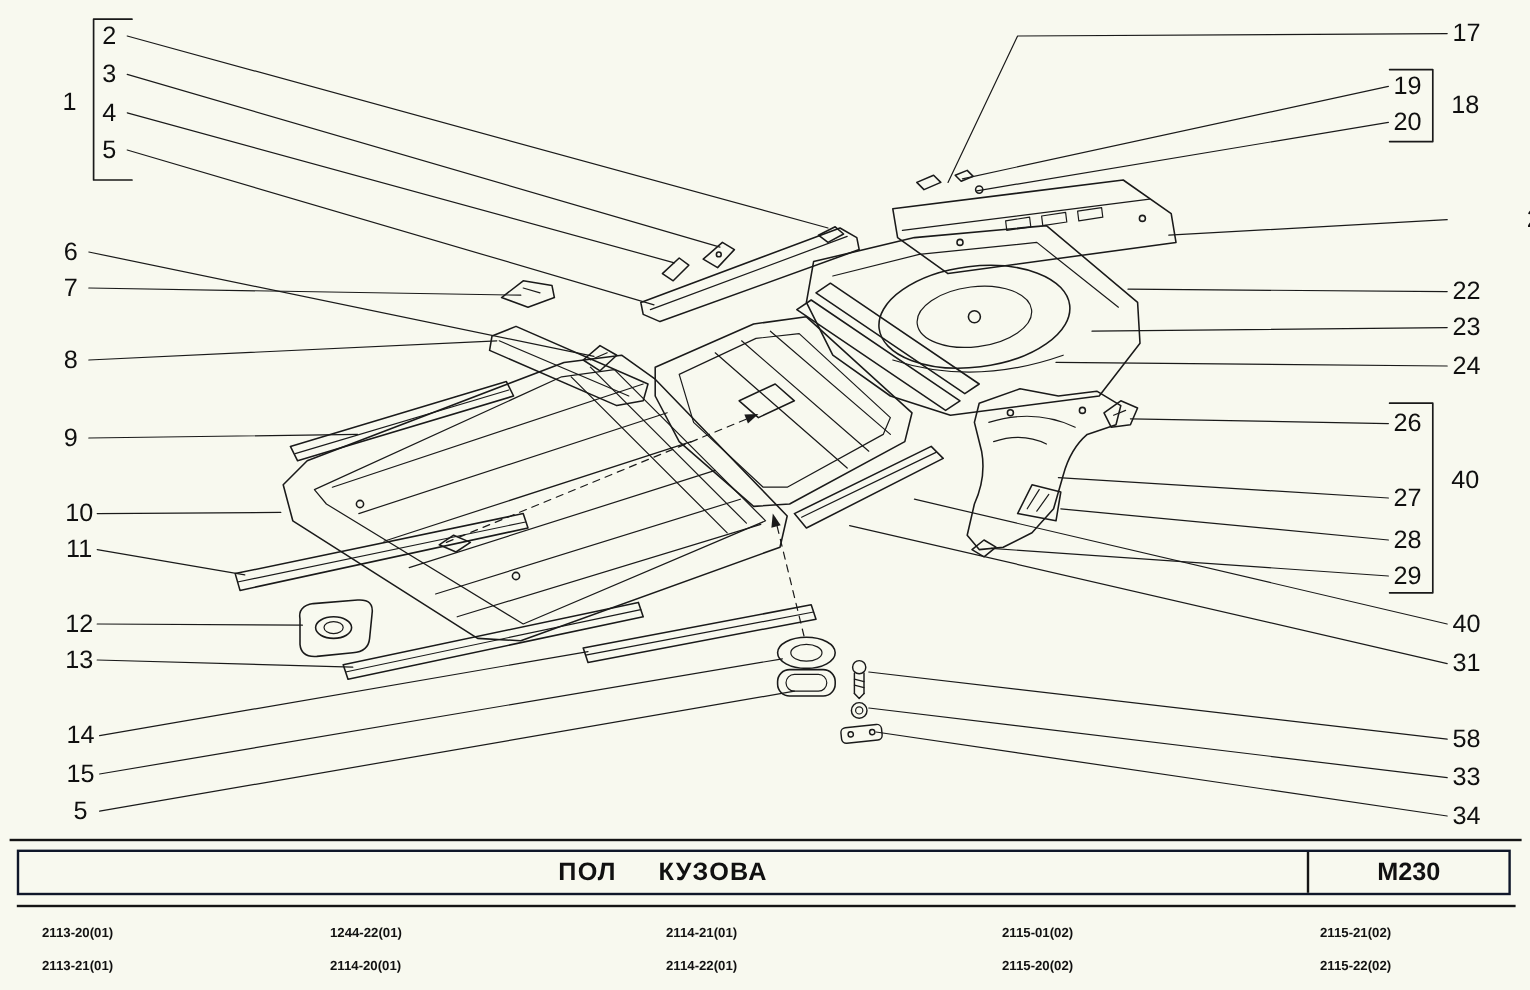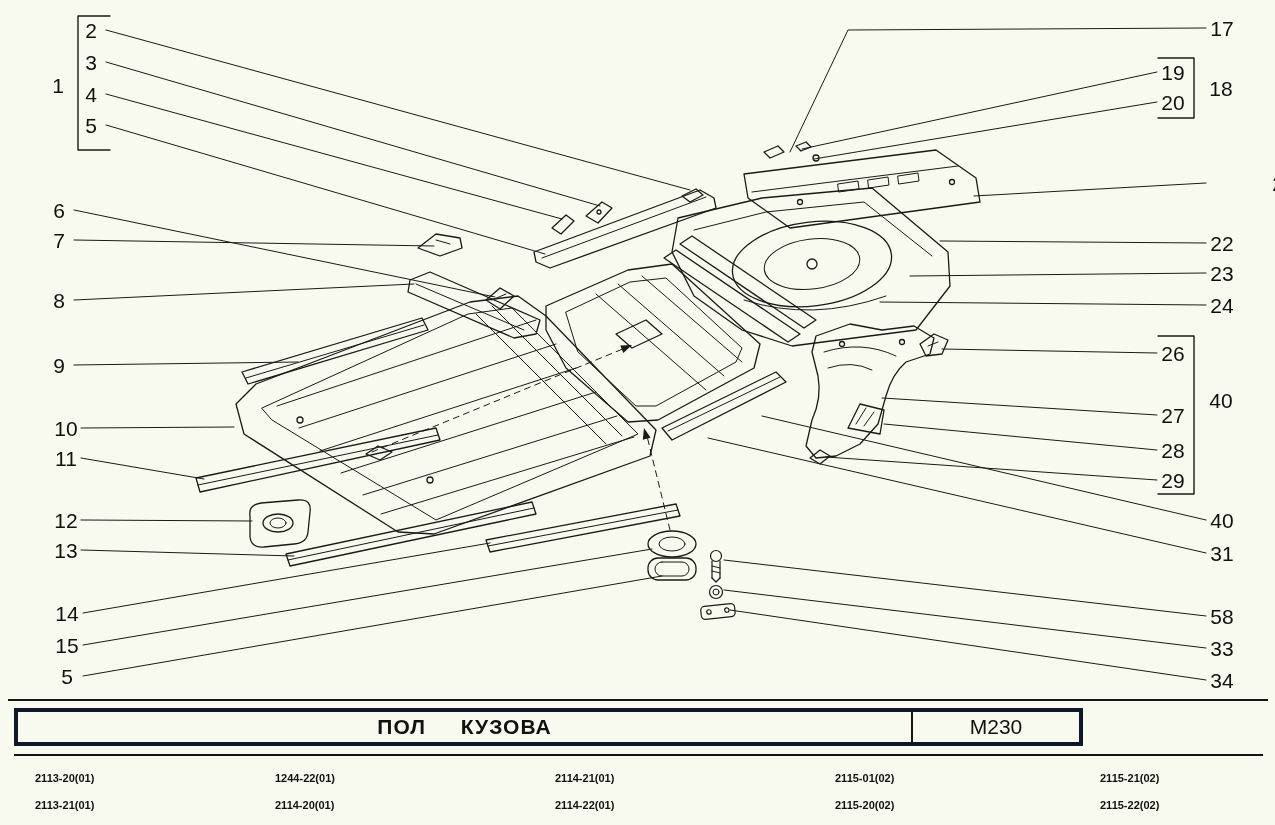--- a/index.html
+++ b/index.html
@@ -4,26 +4,26 @@
 <style>
   html,body{margin:0;padding:0;}
   .page{position:relative;width:1275px;height:825px;background:#f8f9ef;overflow:hidden;
         font-family:"Liberation Sans",sans-serif;color:#111;}
   .diagram{position:absolute;left:0;top:0;width:1275px;height:700px;}
   svg{display:block;}
   .callout{position:absolute;transform:translate(-50%,-50%);font-size:21px;line-height:1;color:#101010;}
   .rule{position:absolute;background:#151515;}
   .rule-top{left:8px;top:699px;width:1260px;height:2px;}
   .rule-bottom{left:14px;top:754px;width:1249px;height:2px;}
-  .title-band{position:absolute;left:14px;top:708px;width:1069px;height:38px;border:4px solid #0f172a;
+  .title-band{position:absolute;left:14px;top:708px;width:1245px;height:38px;border:2px solid #0f172a;
               display:flex;align-items:stretch;box-sizing:border-box;}
   .title-cell{flex:1;display:flex;align-items:center;justify-content:center;
               font-weight:bold;font-size:21px;word-spacing:28px;letter-spacing:1px;}
   .code-cell{width:166px;border-left:2px solid #151515;display:flex;align-items:center;justify-content:center;
-             font-weight:normal;font-size:21px;}
+             font-weight:bold;font-size:21px;}
   .model{position:absolute;font-weight:bold;font-size:11px;white-space:nowrap;}
 </style>
 </head>
 <body>
 
 <div class="page">
 
   <div class="diagram">
     <svg width="1275" height="700" viewBox="0 0 1275 700">
       <g fill="none" stroke="#1a1a1a" stroke-width="1" stroke-linejoin="round" stroke-linecap="round">

